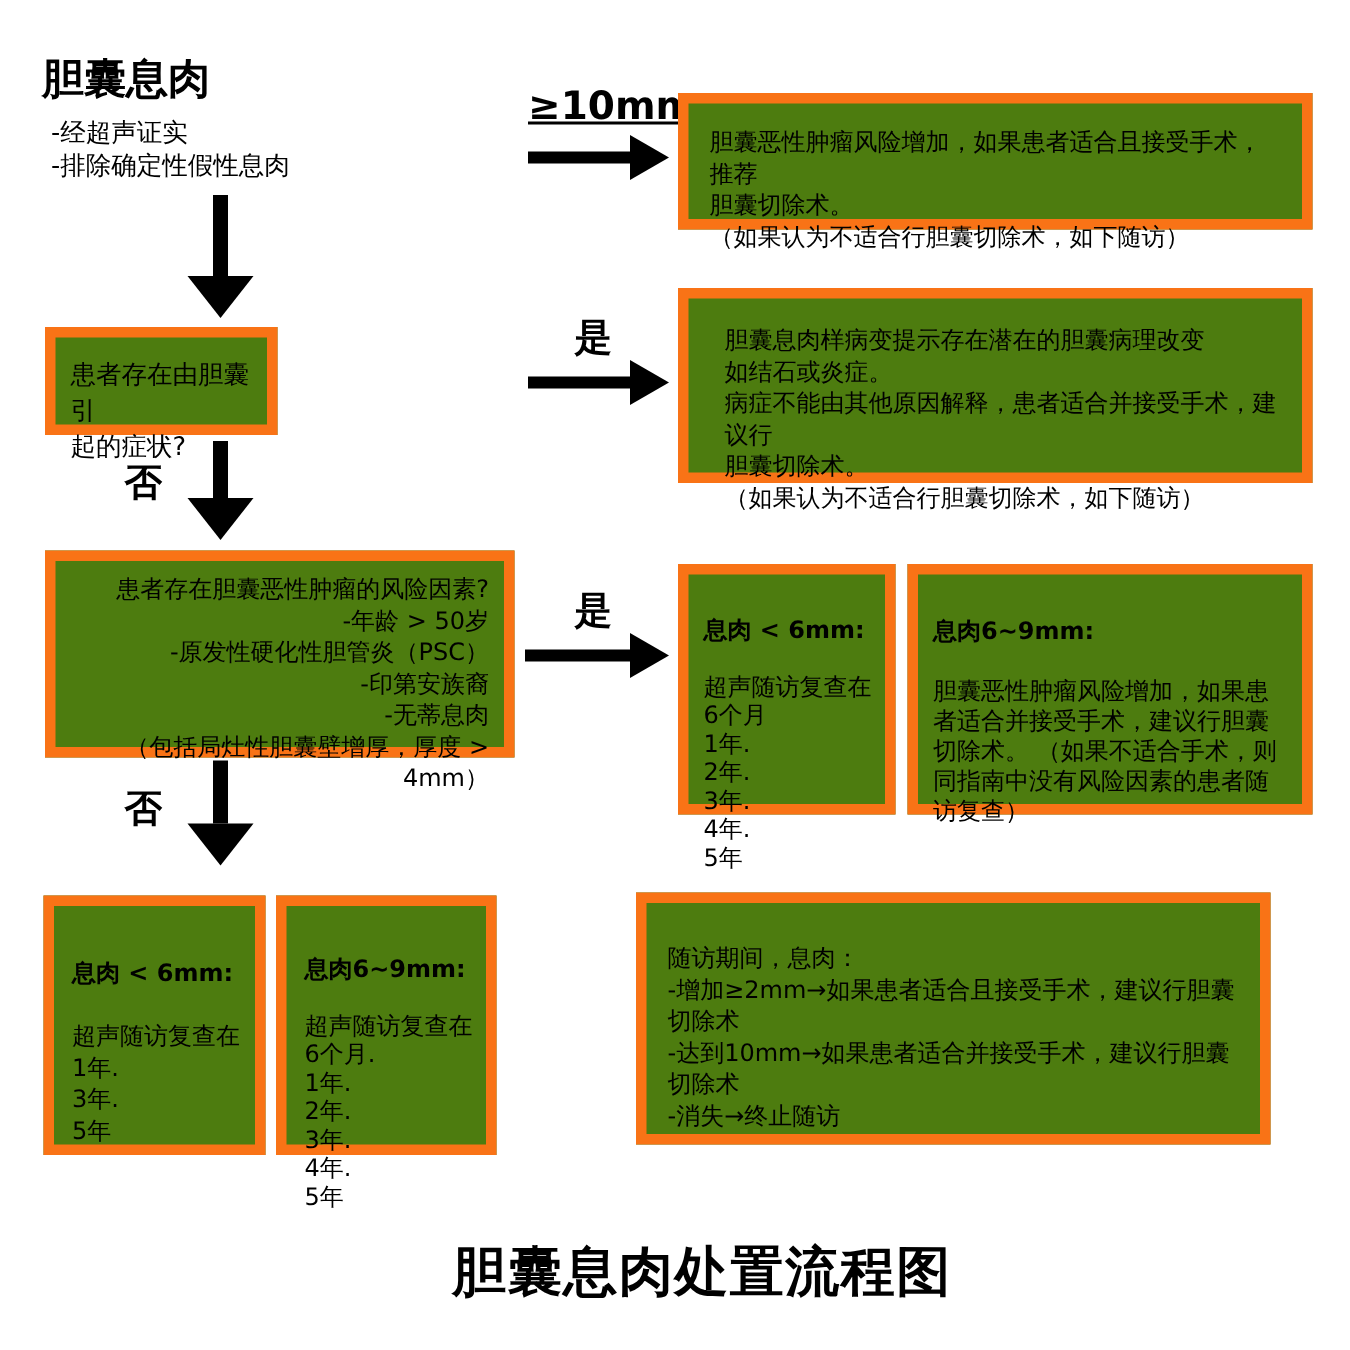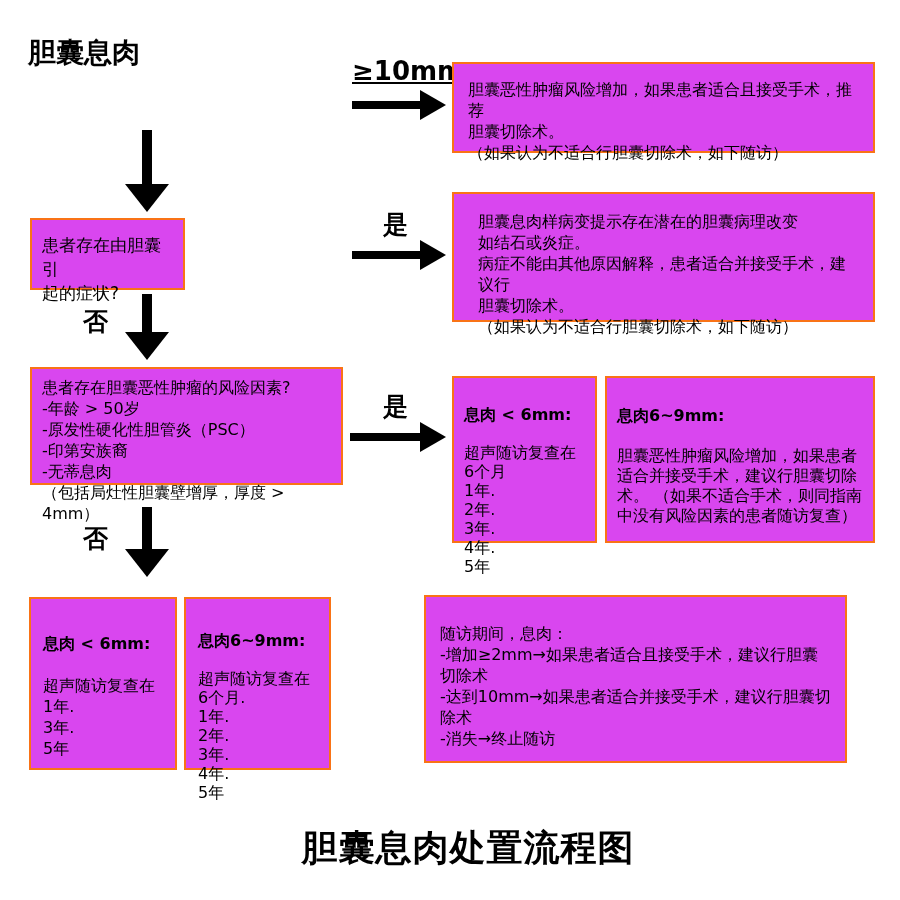--- a/index.html
+++ b/index.html
@@ -8,22 +8,22 @@
     width: 900px;
     height: 900px;
     background: #ffffff;
     color: #000;
     font-family: "DejaVu Sans", sans-serif;
     overflow: hidden;
   }
   .node {
     position: absolute;
     box-sizing: border-box;
-    border: 2px solid #f97316;
-    background: #d946ef;
+    border: 7px solid #f97316;
+    background: #4d7c0f;
     font-size: 16px;
     line-height: 21px;
     white-space: pre-line;
   }
   .node .hdr { font-weight: bold; white-space: pre-line; }
   .node .bdy { white-space: pre-line; }
   .free-label {
     position: absolute;
     font-weight: bold;
     white-space: pre-line;
@@ -67,20 +67,22 @@
     border-right: 22px solid transparent;
     border-top: 28px solid #000;
   }
 </style>
 </head>
 <body>
 
 <div class="canvas">
 
   <div class="title-main">胆囊息肉</div>
+  <div class="subtitle">-经超声证实
+-排除确定性假性息肉</div>
 
   <div class="free-label" style="left:352px; top:56px; font-size:26px;text-decoration:underline;">≥10mm</div>
   <div class="free-label" style="left:383px; top:208px; font-size:25px;">是</div>
   <div class="free-label" style="left:83px; top:305px; font-size:25px;">否</div>
   <div class="free-label" style="left:383px; top:390px; font-size:25px;">是</div>
   <div class="free-label" style="left:83px; top:522px; font-size:25px;">否</div>
 
   <div class="harrow" style="left:352px; top:90px; width:94px;">
     <div class="shaft"></div>
     <div class="head"></div>
@@ -112,21 +114,21 @@
 
   <div class="node" style="left:30px; top:218px; width:155px; height:72px; padding:13px 10px 0 10px; font-size:17px; line-height:24px;">患者存在由胆囊引
 起的症状?</div>
 
   <div class="node" style="left:452px; top:192px; width:423px; height:130px; padding:17px 12px 0 24px;">胆囊息肉样病变提示存在潜在的胆囊病理改变
 如结石或炎症。
 病症不能由其他原因解释，患者适合并接受手术，建议行
 胆囊切除术。
 （如果认为不适合行胆囊切除术，如下随访）</div>
 
-  <div class="node" style="left:30px; top:367px; width:313px; height:118px; padding:8px 10px 0 10px;">患者存在胆囊恶性肿瘤的风险因素?
+  <div class="node" style="left:30px; top:367px; width:313px; height:138px; padding:8px 10px 0 10px;text-align:right;">患者存在胆囊恶性肿瘤的风险因素?
 -年龄 &gt; 50岁
 -原发性硬化性胆管炎（PSC）
 -印第安族裔
 -无蒂息肉
 （包括局灶性胆囊壁增厚，厚度 &gt; 4mm）</div>
 
   <div class="node" style="left:452px; top:376px; width:145px; height:167px; padding:8px 8px 0 10px; line-height:19px;">
     <span class="hdr">息肉 &lt; 6mm:</span><br>
     <span class="bdy">超声随访复查在
 6个月

